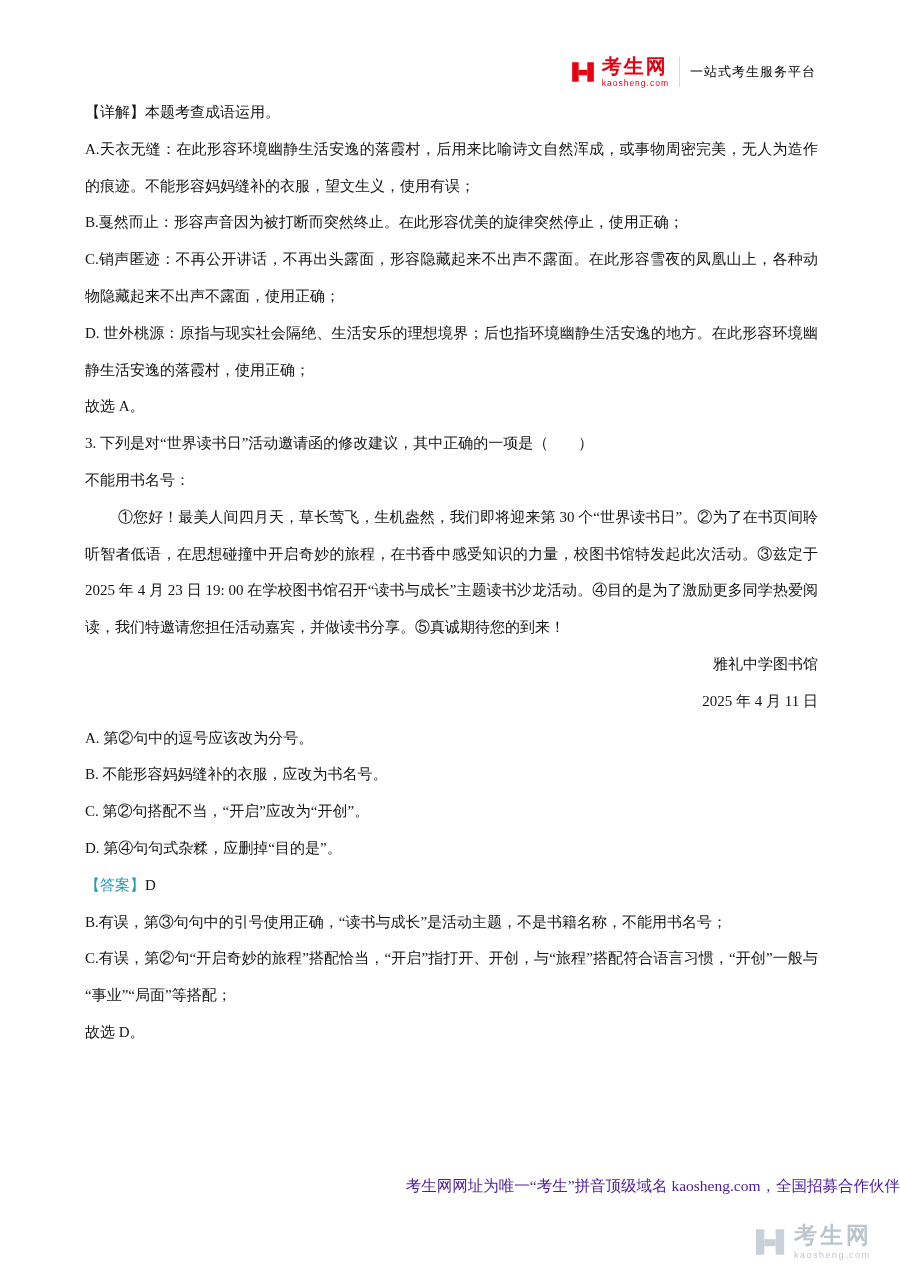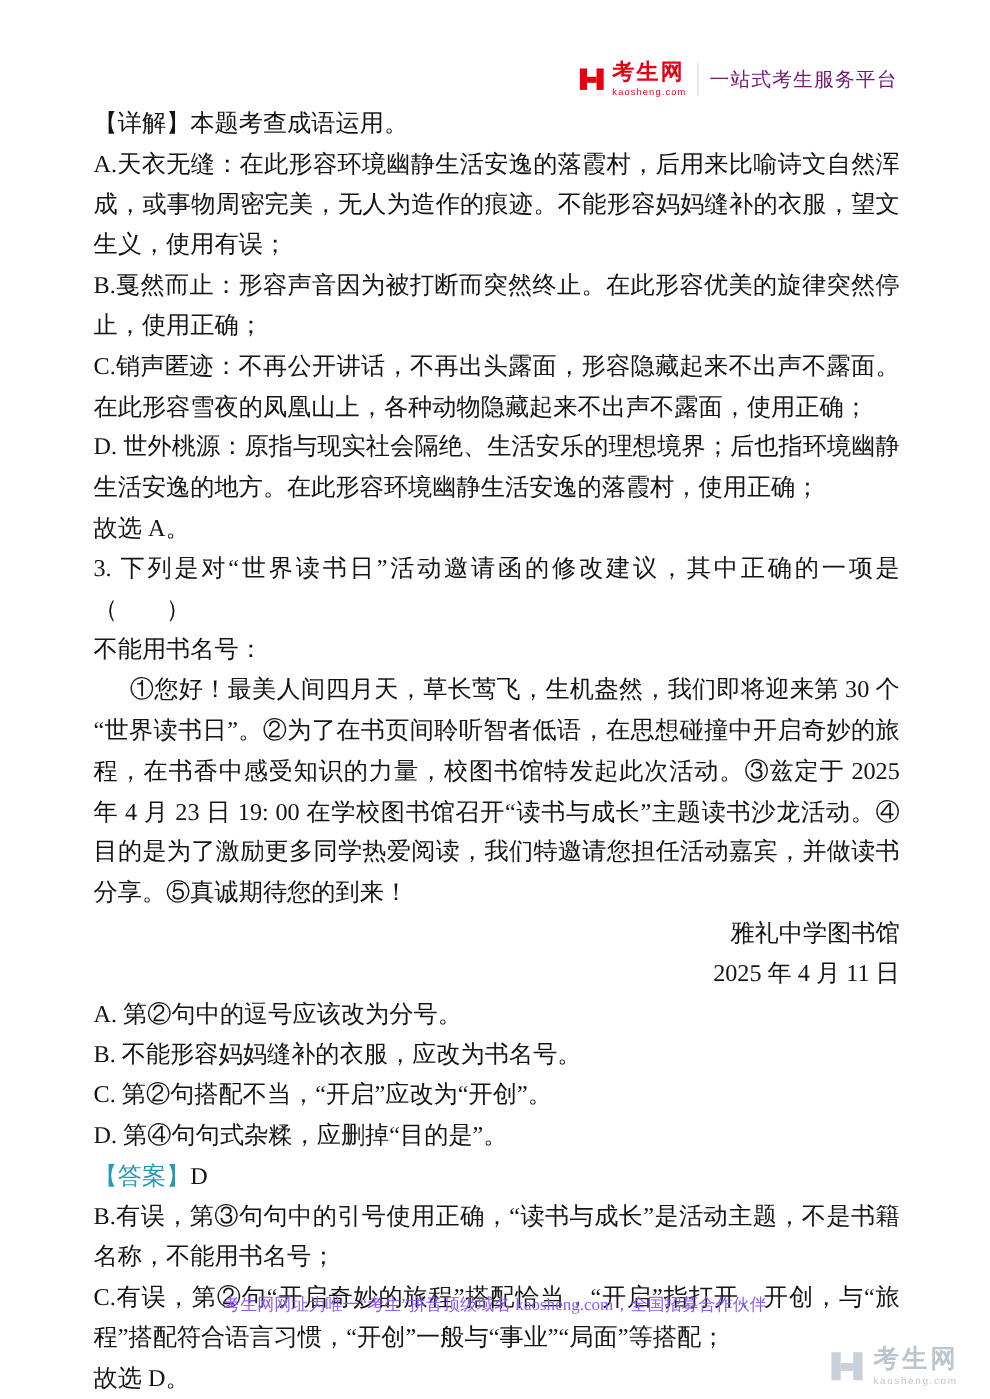--- a/index.html
+++ b/index.html
@@ -51,52 +51,52 @@
     margin-top: 3px;
   }
   .brand-divider {
     width: 1px;
     height: 30px;
     background: #d8d8d8;
     margin: 0 10px;
   }
   .brand-tagline {
     font-family: "Liberation Sans", "DejaVu Sans", sans-serif;
-    font-size: 18px;
-    color: #701a75;
+    font-size: 13px;
+    color: #000000;
     letter-spacing: 1px;
   }
 
   
   .content {
     position: absolute;
     left: 85px;
     right: 82px;
     top: 94px;
   }
   .para {
     margin: 0;
-    font-size: 22px;
+    font-size: 15px;
     line-height: 36.8px;
     text-align: justify;
     text-justify: inter-ideograph;
   }
   .para.right { text-align: right; }
   .para.indent { text-indent: 33px; }
   .accent { color: #2799b5; }
 
   
   .footer-note {
     position: absolute;
     left: 0;
     right: 0;
     top: 1176px;
-    text-align: center;
+    text-align: right;
     font-size: 15.5px;
-    color: #8b5cf6;
+    color: #4c1d95;
   }
 
   
   .watermark {
     position: absolute;
     right: 28px;
     bottom: 12px;
     display: flex;
     align-items: center;
     opacity: 0.9;

